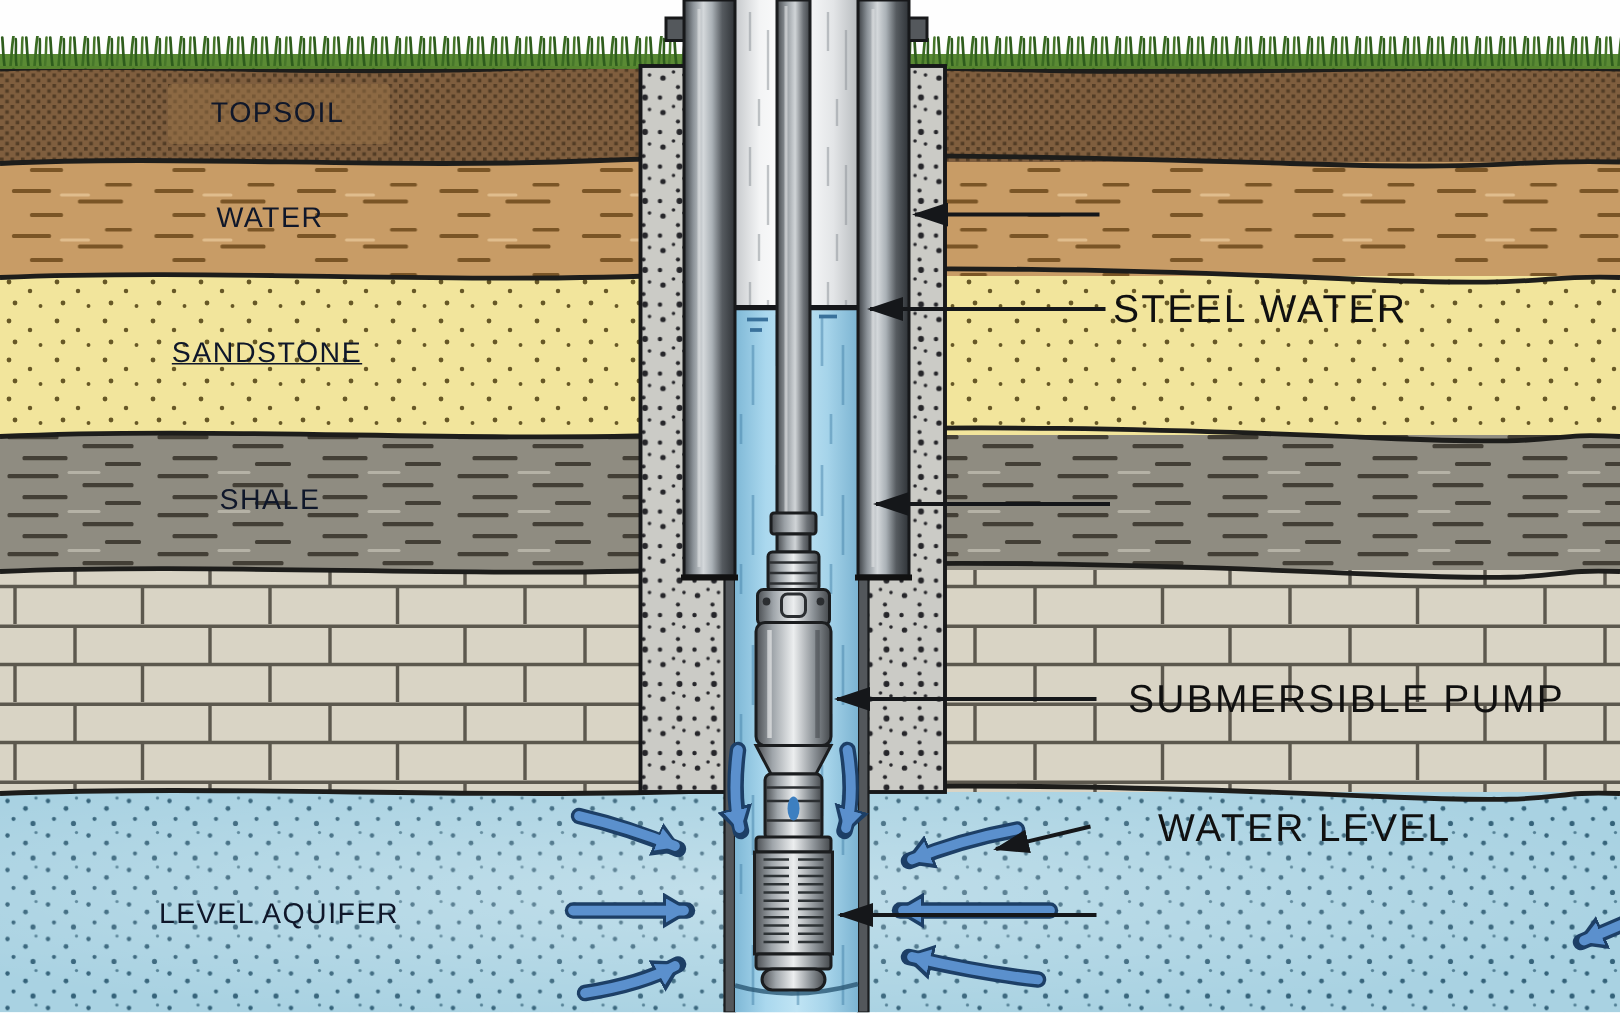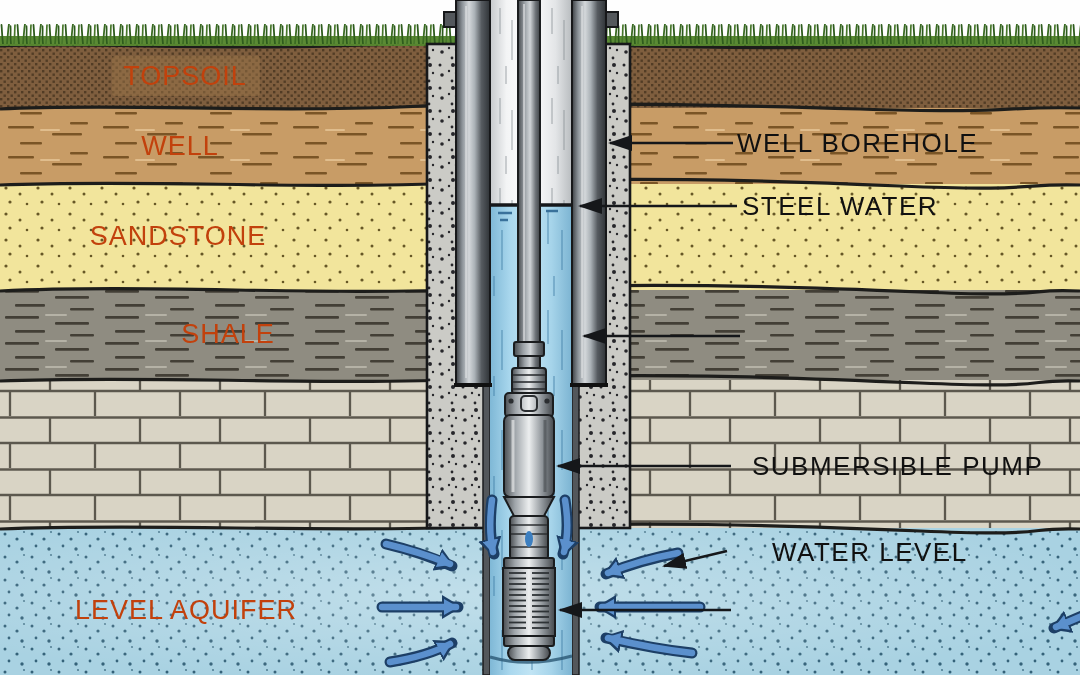--- a/index.html
+++ b/index.html
@@ -1,19 +1,19 @@
 <!DOCTYPE html>
 <html><head>
 <meta charset="utf-8">
 <style>
   html,body{margin:0;padding:0;background:#ffffff;}
   .stage{position:relative;width:1080px;height:675px;overflow:hidden;background:#ffffff;
          font-family:"Liberation Sans",sans-serif;}
   .stage svg{position:absolute;left:0;top:0;}
-  .lbl{position:absolute;color:#c2410c;font-size:27px;letter-spacing:1px;white-space:nowrap;
+  .lbl{position:absolute;color:#0f172a;font-size:19px;letter-spacing:1px;white-space:nowrap;
        transform:translate(-50%,-50%);font-weight:500;}
   .lbl.right{transform:translate(0,-50%);font-size:26px;letter-spacing:1.5px;color:#101010;}
   .arrOut{stroke:#1d3f66;stroke-width:11;fill:none;stroke-linecap:round;}
   .arrIn{stroke:#5b90cd;stroke-width:6.5;fill:none;stroke-linecap:round;}
   .leader{stroke:#15171a;stroke-width:2.6;fill:none;}
   .ridge{stroke:#2b2e31;stroke-width:1.6;}
   .slot{stroke:#2e3336;stroke-width:1.8;}
   .metal{stroke:#1b1d1f;stroke-width:2;}
 </style>
 </head>
@@ -284,22 +284,21 @@
     <path class="leader" marker-end="url(#markBlack)" d="M733,143 L610,143"></path>
     <path class="leader" marker-end="url(#markBlack)" d="M737,206 L580,206"></path>
     <path class="leader" marker-end="url(#markBlack)" d="M740,336 L584,336"></path>
     <path class="leader" marker-end="url(#markBlack)" d="M731,466 L558,466"></path>
     <path class="leader" marker-end="url(#markBlack)" d="M727,551 L664,566"></path>
     <path class="leader" marker-end="url(#markBlack)" d="M731,610 L560,610"></path>
   </g>
 </svg>
 
 <div class="lbl" style="left:185px;top:76px;">TOPSOIL</div>
-<div class="lbl" style="left:180px;top:146px;">WELL</div>
-<div class="lbl" style="left:178px;top:236px;">SANDSTONE</div>
-<div class="lbl" style="left:180px;top:334px;margin-left:48px;">SHALE</div>
+<div class="lbl" style="left:180px;top:146px;">WATER</div>
+<div class="lbl" style="left:178px;top:236px;text-decoration:underline;">SANDSTONE</div>
+<div class="lbl" style="left:180px;top:334px;">SHALE</div>
 <div class="lbl" style="left:186px;top:610px;">LEVEL AQUIFER</div>
 
-<div class="lbl right" style="left:737px;top:143px;">WELL BOREHOLE</div>
 <div class="lbl right" style="left:742px;top:206px;">STEEL WATER</div>
 <div class="lbl right" style="left:734px;top:466px;margin-left:18px;">SUBMERSIBLE PUMP</div>
 <div class="lbl right" style="left:736px;top:552px;margin-left:36px;">WATER LEVEL</div>
 </div>
 
 </body></html>

